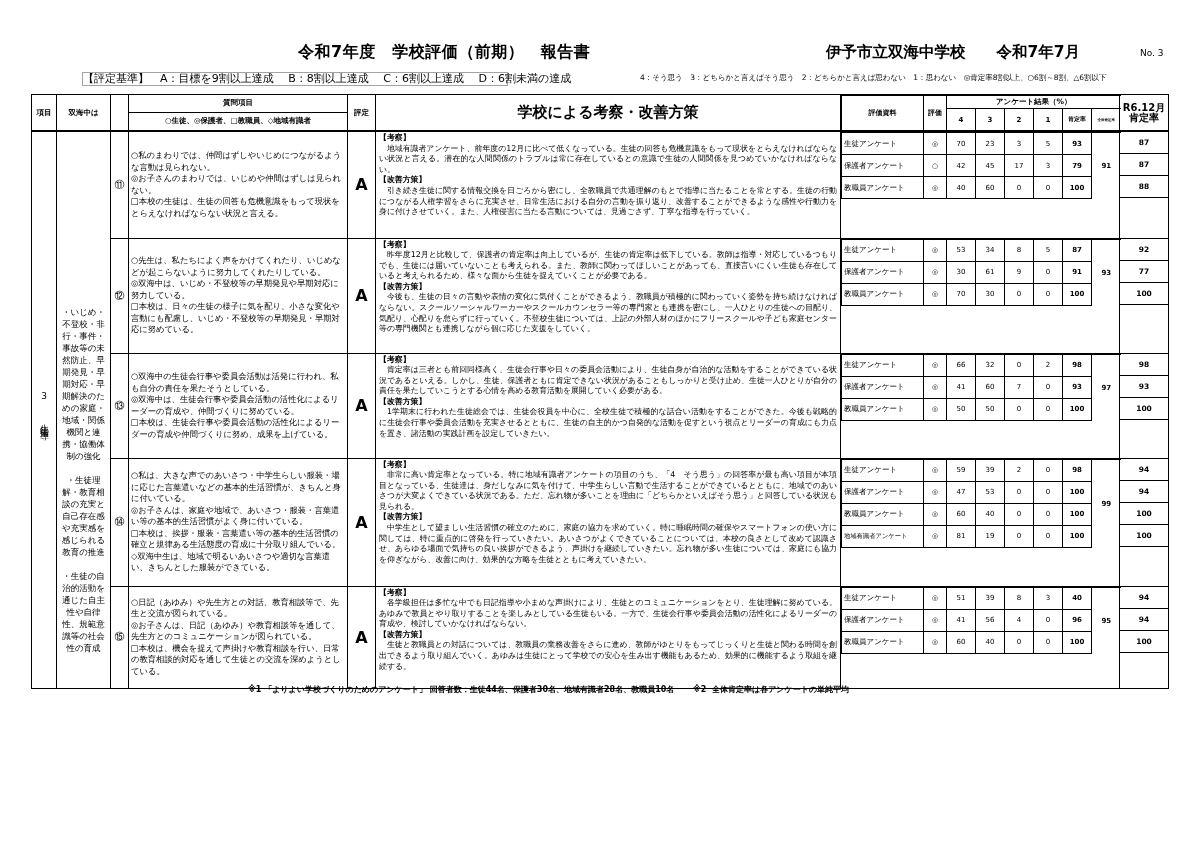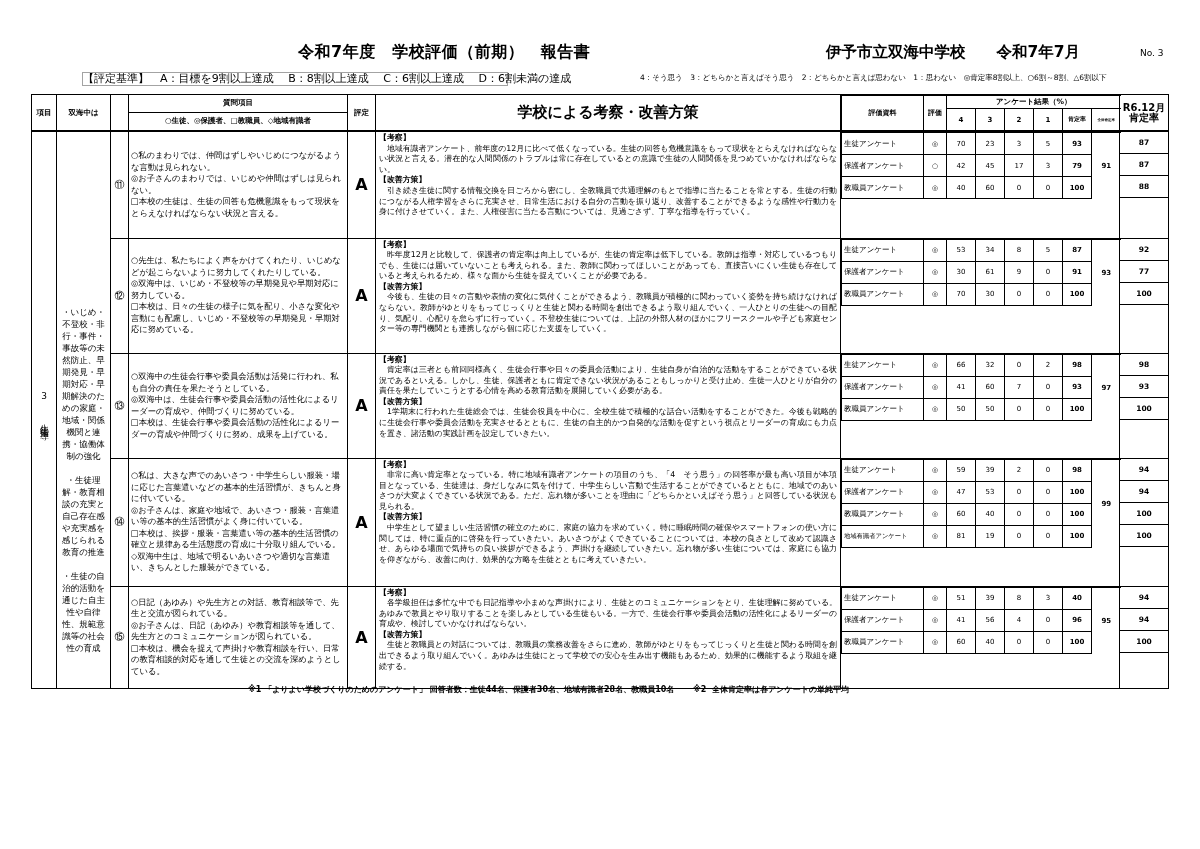--- a/index.html
+++ b/index.html
@@ -184,21 +184,21 @@
         <td class="q">
           <div>○先生は、私たちによく声をかけてくれたり、いじめなどが起こらないように努力してくれたりしている。</div>
           <div>◎双海中は、いじめ・不登校等の早期発見や早期対応に努力している。</div>
           <div>□本校は、日々の生徒の様子に気を配り、小さな変化や言動にも配慮し、いじめ・不登校等の早期発見・早期対応に努めている。</div>
         </td>
         <td class="grade">A</td>
         <td class="an">
           <span class="hd">【考察】</span>
           <span class="body">昨年度12月と比較して、保護者の肯定率は向上しているが、生徒の肯定率は低下している。教師は指導・対応しているつもりでも、生徒には届いていないことも考えられる。また、教師に関わってほしいことがあっても、直接言いにくい生徒も存在していると考えられるため、様々な面から生徒を捉えていくことが必要である。</span>
           <span class="hd">【改善方策】</span>
-          <span class="body">今後も、生徒の日々の言動や表情の変化に気付くことができるよう、教職員が積極的に関わっていく姿勢を持ち続けなければならない。教師がゆとりをもってじっくりと生徒と関わる時間を創出できるよう取り組んでいく、一人ひとりの生徒への目配り、気配り、心配りを怠らずに行っていく。不登校生徒については、上記の外部人材のほかにフリースクールや子ども家庭センター等の専門機関とも連携しながら個に応じた支援をしていく。</span>
+          <span class="body">今後も、生徒の日々の言動や表情の変化に気付くことができるよう、教職員が積極的に関わっていく姿勢を持ち続けなければならない。スクールソーシャルワーカーやスクールカウンセラー等の専門家とも連携を密にし、一人ひとりの生徒への目配り、気配り、心配りを怠らずに行っていく。不登校生徒については、上記の外部人材のほかにフリースクールや子ども家庭センター等の専門機関とも連携しながら個に応じた支援をしていく。</span>
         </td>
         <td class="subwrap">
           <table class="sub">
             <colgroup>
               <col style="width:82px">
               <col style="width:23px">
               <col style="width:29px">
               <col style="width:29px">
               <col style="width:29px">
               <col style="width:29px">

